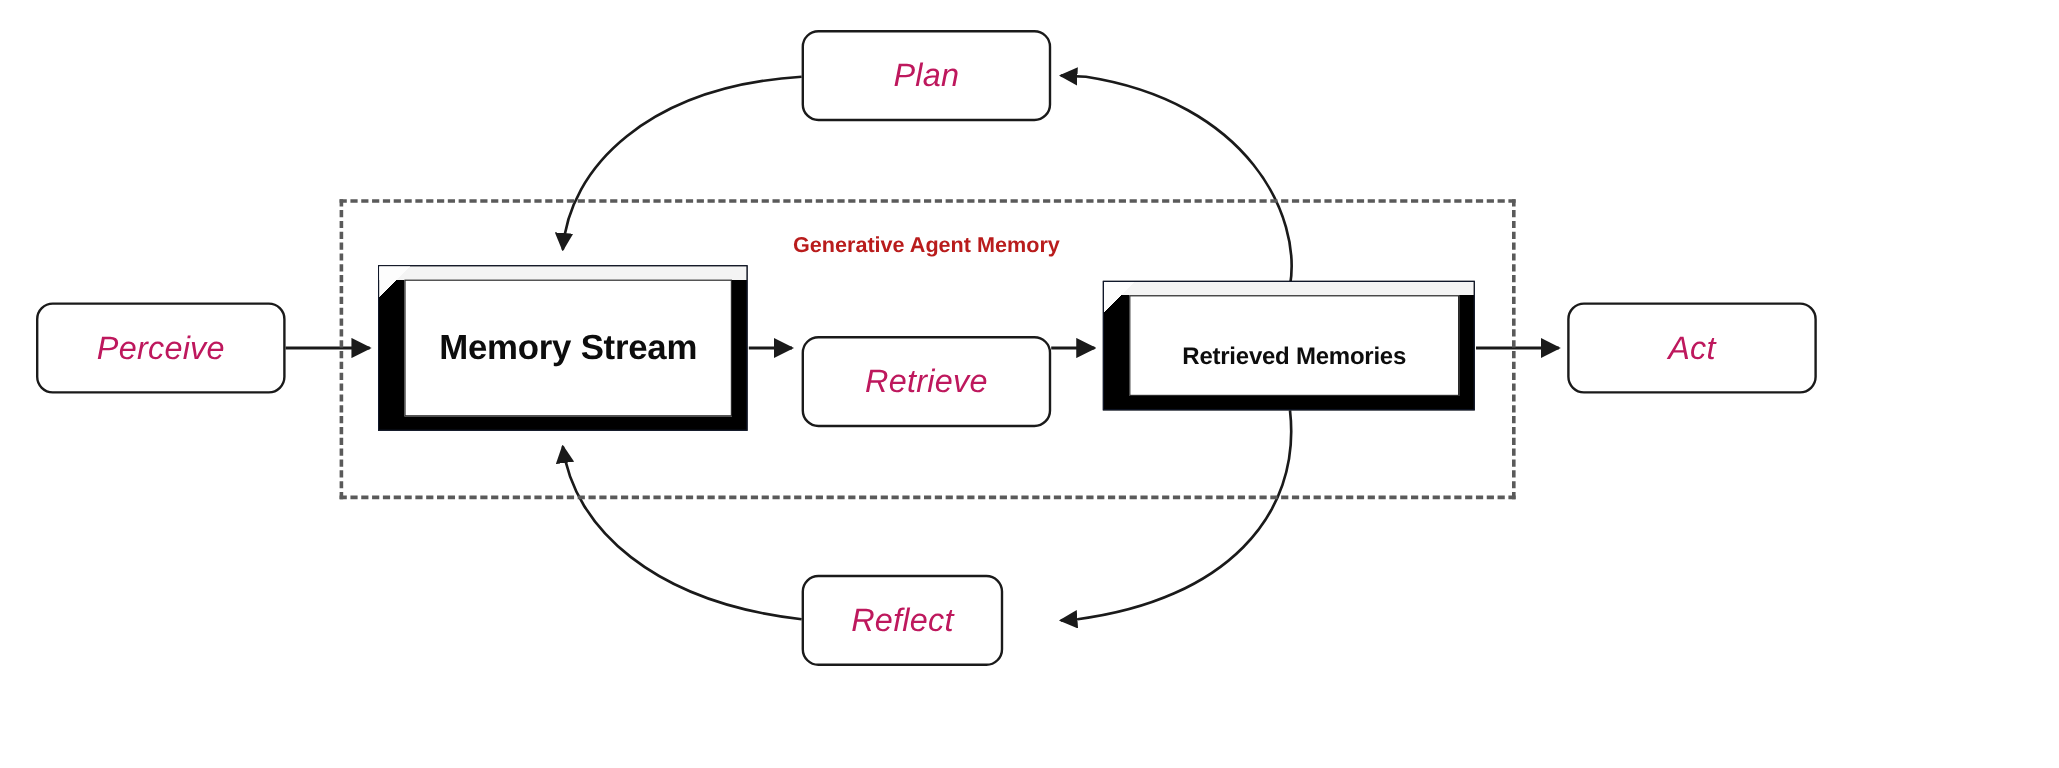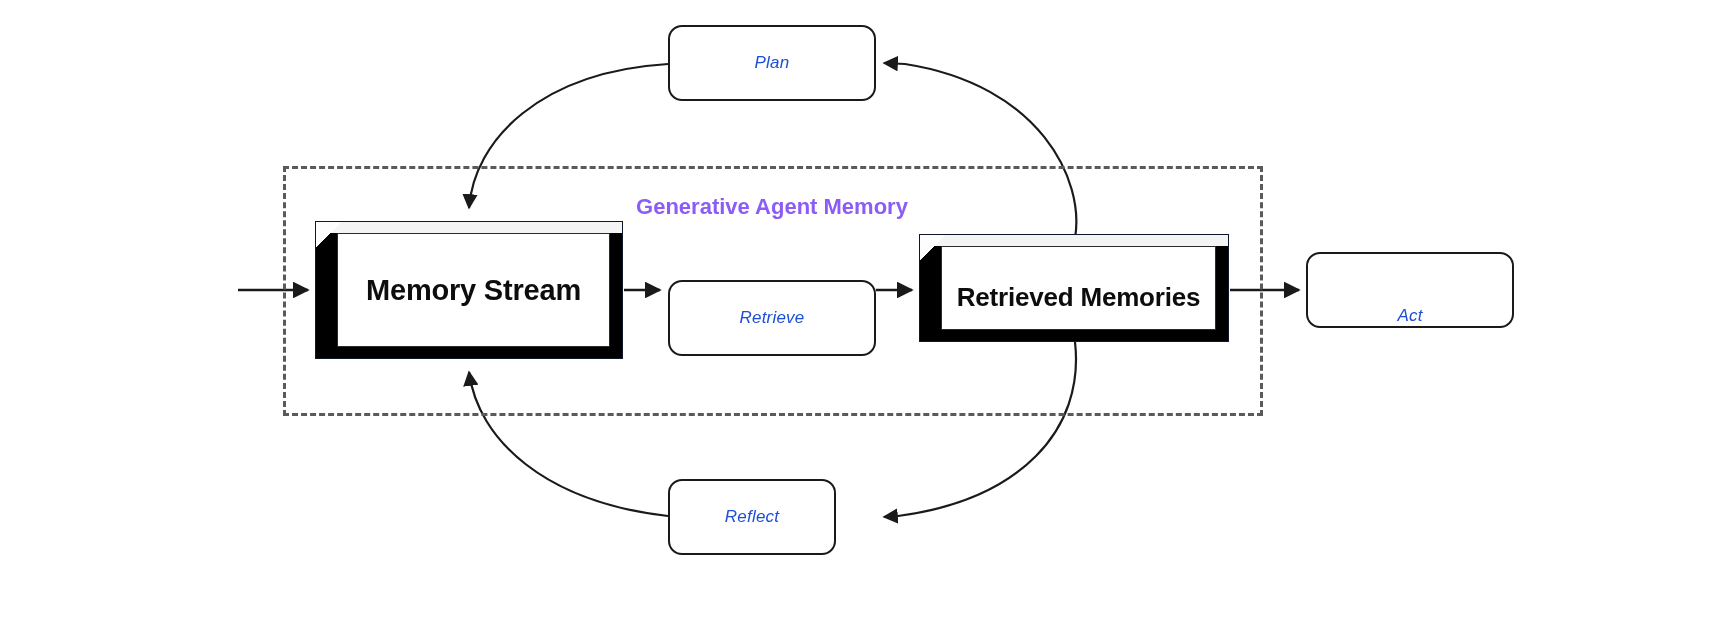--- a/index.html
+++ b/index.html
@@ -34,22 +34,22 @@
     background: #ffffff;
     border: 2px solid #1a1a1a;
     border-radius: 14px;
     display: flex;
     align-items: center;
     justify-content: center;
     z-index: 3;
   }
   .rbox .lbl {
     font-style: italic;
-    font-size: 17px;
-    color: #1d4ed8;
+    font-size: 27px;
+    color: #be185d;
     letter-spacing: .2px;
     white-space: nowrap;
   }
 
   
   .box3d {
     position: absolute;
     box-sizing: border-box;
     z-index: 3;
     background: #000000;
@@ -76,36 +76,36 @@
     justify-content: center;
     z-index: 2;
   }
   .box3d .inner .lbl {
     font-weight: bold;
     font-size: 29px;
     color: #0d0d0d;
     white-space: nowrap;
     letter-spacing: -.2px;
   }
-  .box3d.small .inner .lbl { font-size: 26px; margin-top: 18px; }
+  .box3d.small .inner .lbl { font-size: 20px; margin-top: 18px; }
 
   
   #dashed-container {
     position: absolute;
     box-sizing: border-box;
     border: 3px dashed #5a5a5a;
     background: transparent;
     z-index: 1;
   }
   #container-label {
     position: absolute;
     z-index: 2;
     font-weight: bold;
-    font-size: 22px;
-    color: #8b5cf6;
+    font-size: 18px;
+    color: #b91c1c;
     white-space: nowrap;
     text-align: center;
   }
 </style>
 </head>
 <body>
 
 <div id="stage">
 
   <div id="dashed-container" style="left: 283px; top: 166px; width: 980px; height: 250px;"></div>
@@ -144,20 +144,23 @@
 
     <g>
       <path d="M 1075 342 C 1085 430 1020 500 898 516 L 884 517" stroke="#1a1a1a" stroke-width="2.2" fill="none" marker-end="url(#ah)"></path>
     </g>
 
     <g>
       <path d="M 668 516 C 545 502 478 440 469 372" stroke="#1a1a1a" stroke-width="2.2" fill="none" marker-end="url(#ah)"></path>
     </g>
   </svg>
 
+  <div class="rbox" id="node-perceive" style="left: 30px; top: 252px; width: 208px; height: 76px;">
+    <span class="lbl">Perceive</span>
+  </div>
 
   <div class="rbox" id="node-plan" style="left: 668px; top: 25px; width: 208px; height: 76px;">
     <span class="lbl">Plan</span>
   </div>
 
   <div class="box3d" id="node-memory-stream" style="left: 315px; top: 221px; width: 308px; height: 138px;">
     <div class="inner">
       <span class="lbl">Memory Stream</span>
     </div>
   </div>
@@ -165,21 +168,21 @@
   <div class="rbox" id="node-retrieve" style="left: 668px; top: 252px; width: 208px; height: 76px; margin-top: 28px;">
     <span class="lbl">Retrieve</span>
   </div>
 
   <div class="box3d small" id="node-retrieved-memories" style="left: 919px; top: 234px; width: 310px; height: 108px;">
     <div class="inner">
       <span class="lbl">Retrieved Memories</span>
     </div>
   </div>
 
-  <div class="rbox" id="node-act" style="left: 1306px; top: 252px; width: 208px; height: 76px; align-items: flex-end;">
+  <div class="rbox" id="node-act" style="left: 1306px; top: 252px; width: 208px; height: 76px;">
     <span class="lbl">Act</span>
   </div>
 
   <div class="rbox" id="node-reflect" style="left: 668px; top: 479px; width: 168px; height: 76px;">
     <span class="lbl">Reflect</span>
   </div>
 
 </div>
 
 </body></html>

